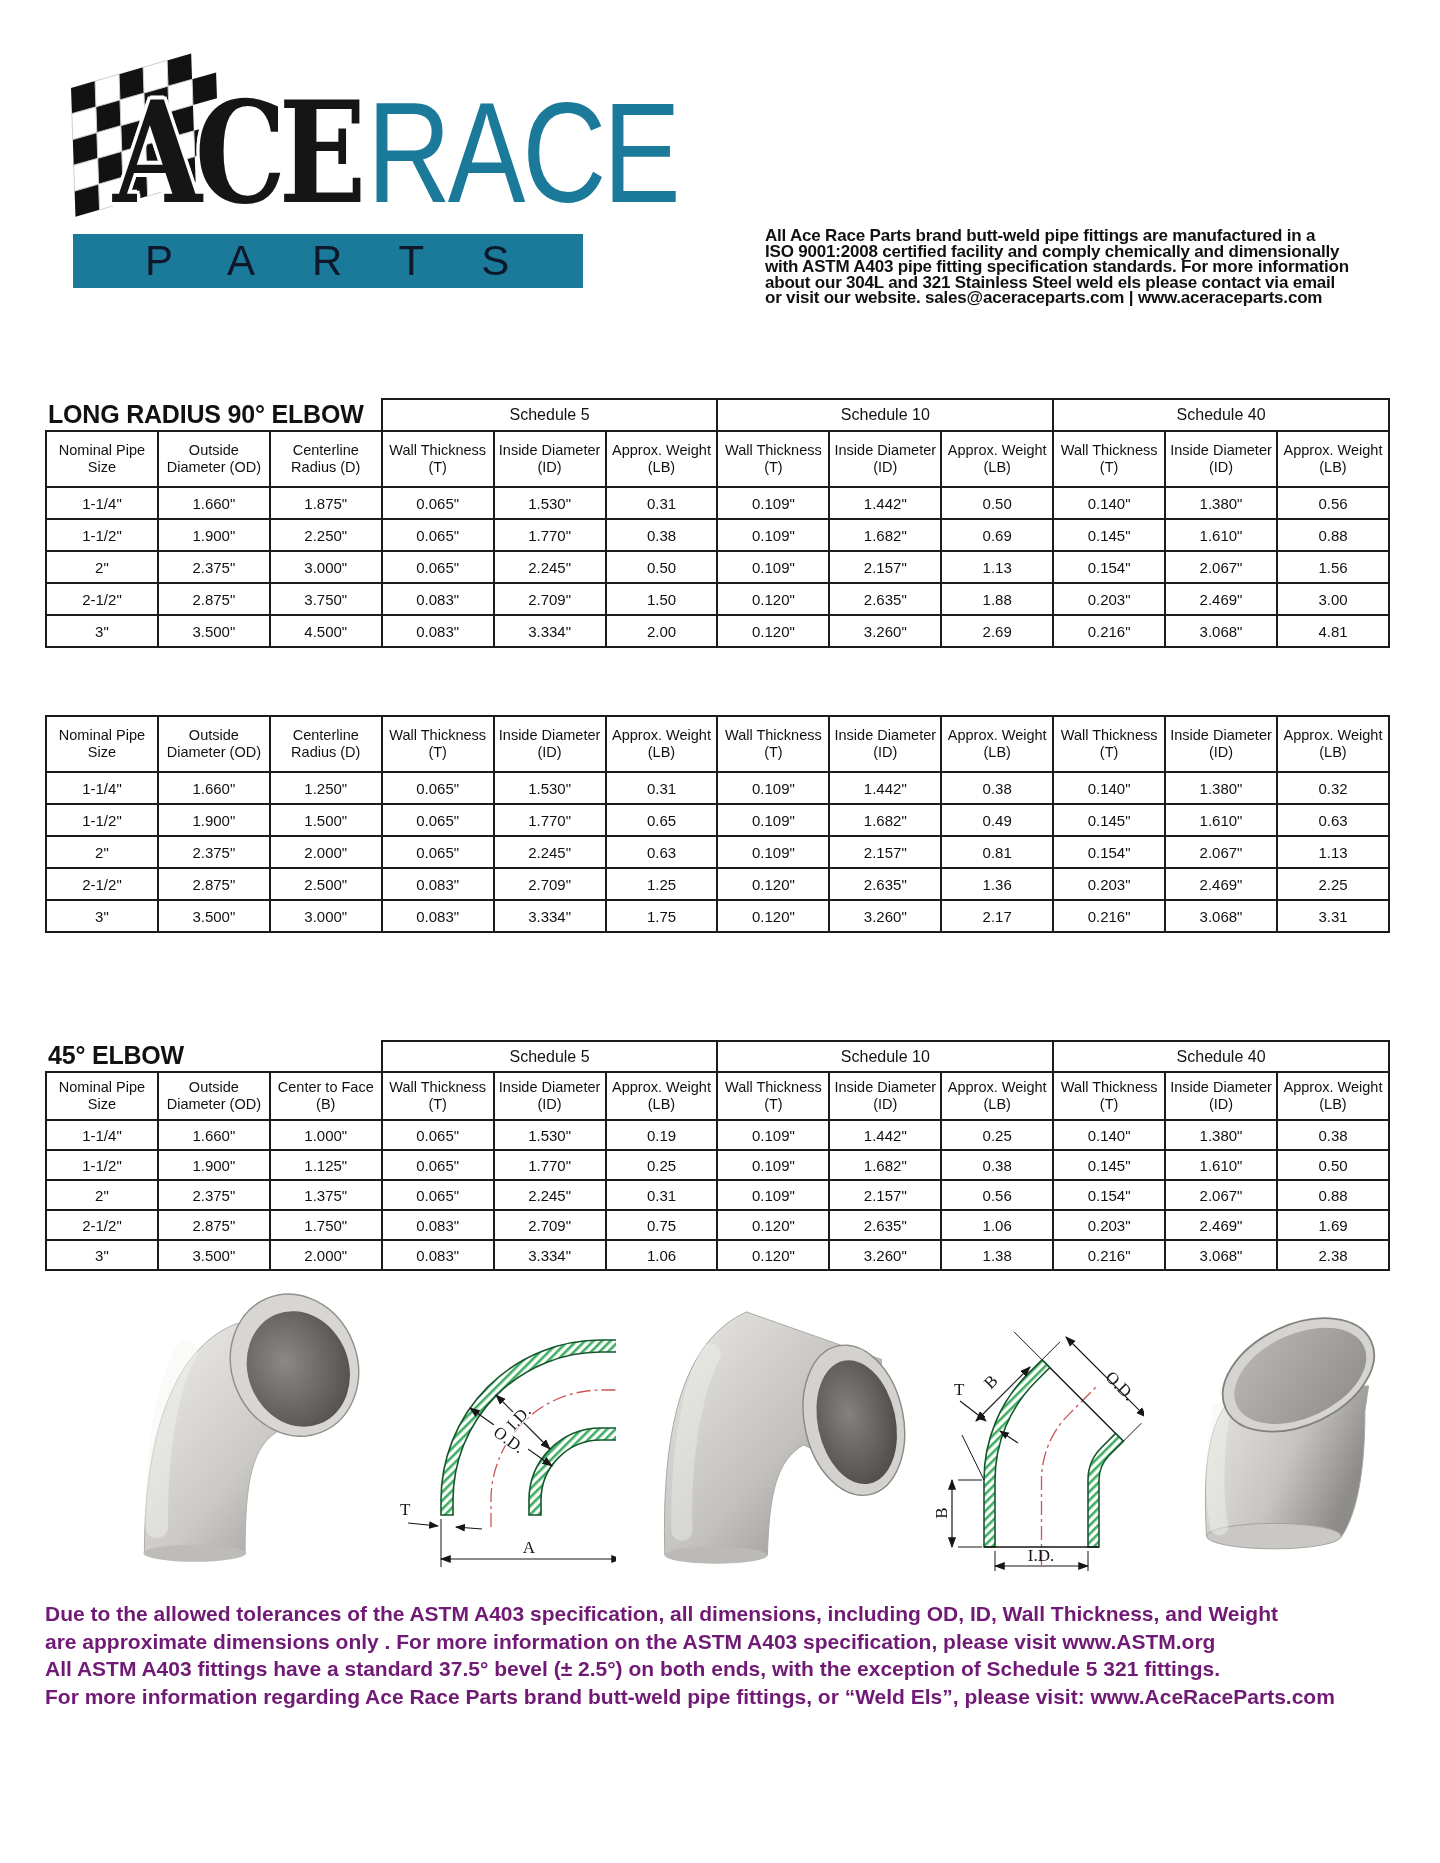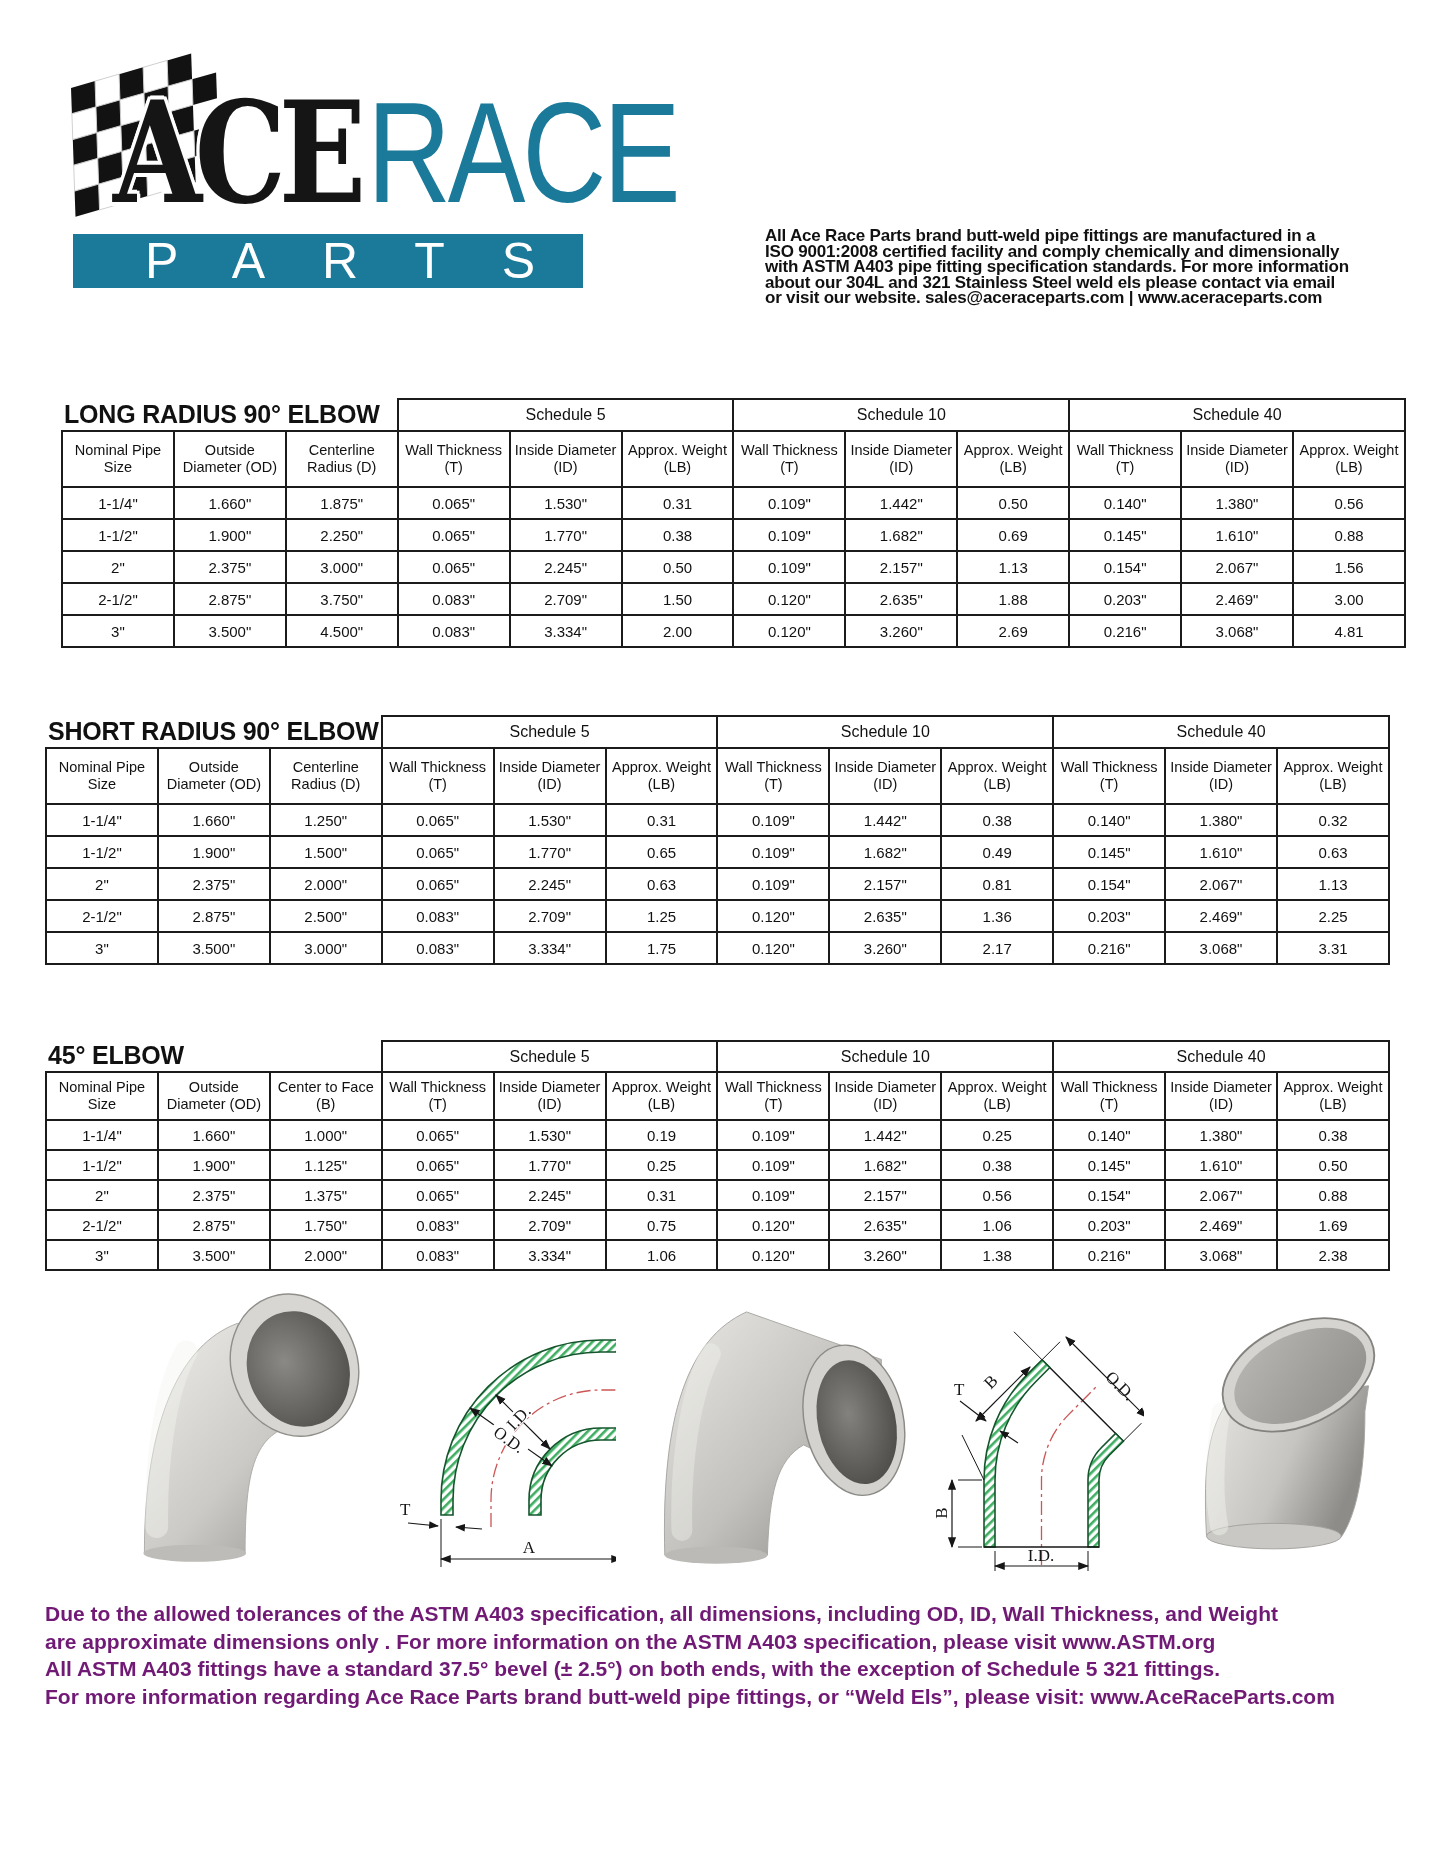--- a/index.html
+++ b/index.html
@@ -11,35 +11,35 @@
   .flag{position:absolute;left:0;top:8px;}
   .name-line{position:absolute;left:68px;top:46px;white-space:nowrap;
              transform:scaleX(0.82);transform-origin:left;line-height:1;}
   .ace{font-family:"DejaVu Serif",serif;font-weight:900;font-size:140px;
        letter-spacing:-9px;color:#151515;
        text-shadow:-4px 0 0 #fff,4px 0 0 #fff,0 -4px 0 #fff,0 4px 0 #fff,
                    -3px -3px 0 #fff,3px 3px 0 #fff,-3px 3px 0 #fff,3px -3px 0 #fff;}
   .race{font-family:"Liberation Sans",sans-serif;font-weight:400;font-size:142px;
         letter-spacing:-4px;margin-left:10px;}
   .parts-bar{position:absolute;left:28px;top:198px;width:510px;height:54px;}
-  .parts{font-size:50px;font-weight:400;color:#ffffff;line-height:54px;
+  .parts{font-size:42px;font-weight:400;color:#0f172a;line-height:54px;
          letter-spacing:57px;text-indent:72px;white-space:nowrap;overflow:hidden;}
 
   
   .head-right{position:absolute;left:628px;top:40px;width:545px;text-align:center;}
   .h-title{font-size:43px;font-weight:bold;letter-spacing:-1px;white-space:nowrap;}
   .h-sub1{font-size:29px;font-weight:bold;margin-top:14px;white-space:nowrap;}
   .h-sub2{font-size:31px;font-weight:bold;margin-top:13px;white-space:nowrap;}
   .h-intro{position:absolute;left:765px;top:228px;width:520px;font-size:17px;
            font-weight:bold;line-height:15.5px;letter-spacing:-0.2px;
            white-space:pre;text-align:left;}
 
   
   .table-block{position:absolute;left:45px;}
-  .tb0{top:398px;margin-left:16px;} .tb1{top:715px;} .tb2{top:1040px;}
+  .tb0{top:398px;} .tb1{top:715px;} .tb2{top:1040px;}
   .dim-table{border-collapse:collapse;table-layout:fixed;width:1345px;}
   .dim-table td{border:2px solid #1b1b1b;text-align:center;vertical-align:middle;
                 font-size:15px;color:#111;height:30px;padding:0;overflow:hidden;}
   .dim-table td.title-cell{border:none;text-align:left;vertical-align:bottom;
                            padding:0 0 1px 2px;}
   .tbl-title{font-size:25px;font-weight:bold;letter-spacing:-0.2px;white-space:nowrap;}
   .dim-table tr.sched-row td{height:30px;font-size:16px;}
   .dim-table tr.head-row td{height:54px;font-size:14.5px;line-height:17.5px;
                             white-space:pre-line;}
   .tb2 .dim-table tr.sched-row td{height:27px;margin-left:45px;}
@@ -243,26 +243,20 @@
           <col>
           <col>
           <col>
           <col>
           <col>
           <col>
           <col>
           <col>
         </colgroup>
         <tbody>
-          <tr class="sched-row">
-            <td colspan="3" class="title-cell"><span class="tbl-title">SHORT RADIUS 90° ELBOW</span></td>
-            <td colspan="3">Schedule 5</td>
-            <td colspan="3">Schedule 10</td>
-            <td colspan="3">Schedule 40</td>
-          </tr>
           <tr class="head-row">
             <td>Nominal Pipe
 Size</td>
             <td>Outside
 Diameter (OD)</td>
             <td>Centerline
 Radius (D)</td>
             <td>Wall Thickness
 (T)</td>
             <td>Inside Diameter

